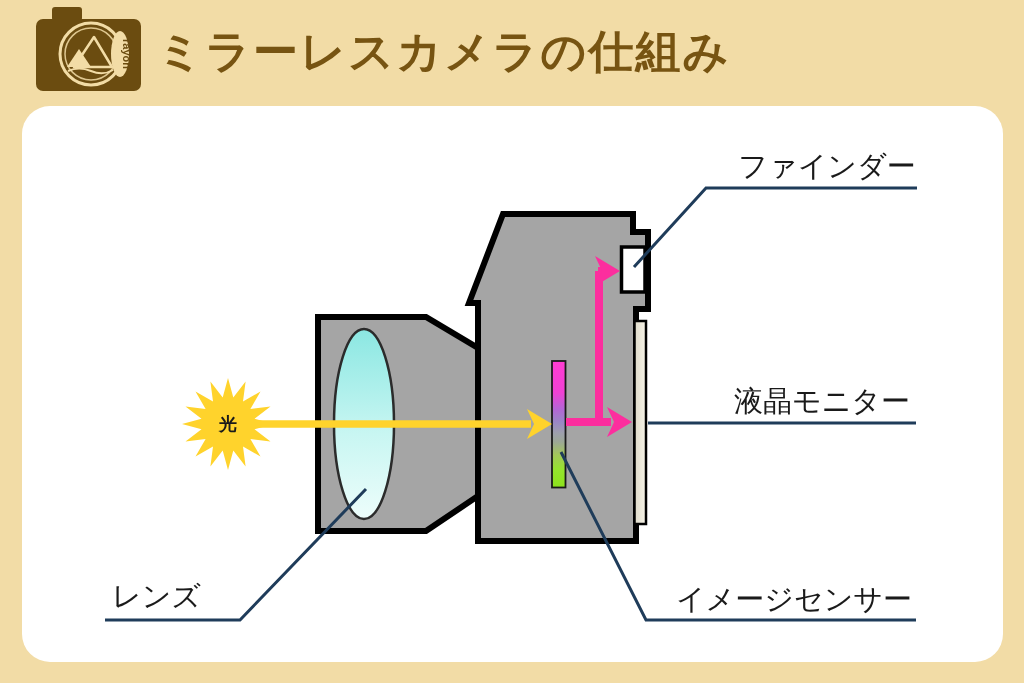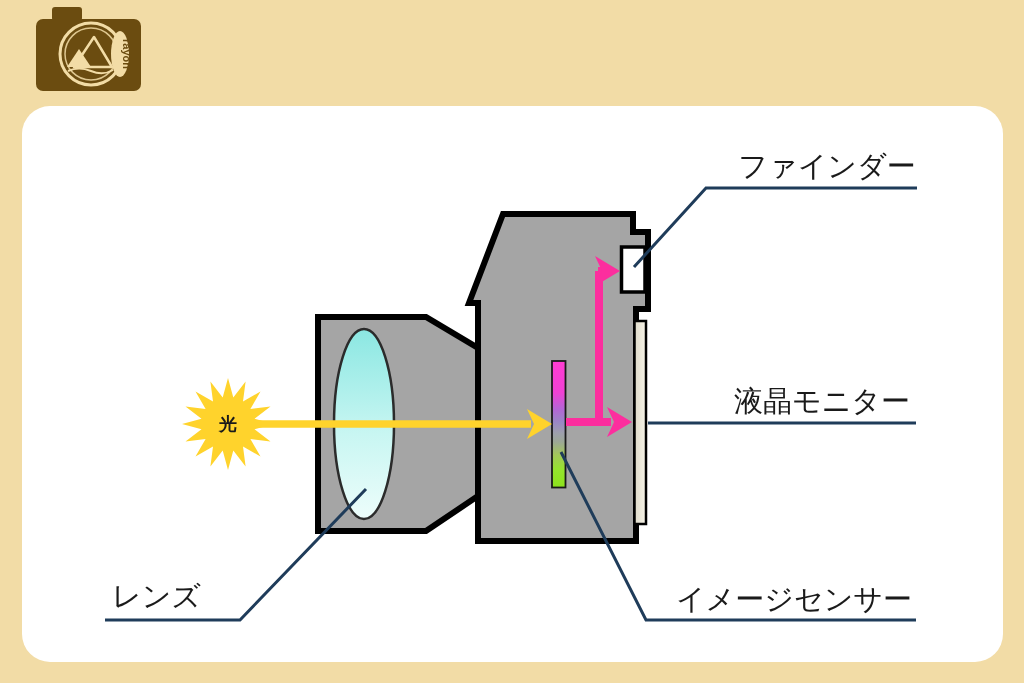--- a/index.html
+++ b/index.html
@@ -34,20 +34,21 @@
     <rect x="16" y="0" width="30" height="14" rx="3" fill="#6B4C10"></rect>
     <rect x="0" y="12" width="105" height="72" rx="7" fill="#6B4C10"></rect>
     <circle cx="55" cy="47" r="31" fill="#6B4C10" stroke="#F2DCA6" stroke-width="3"></circle>
     <circle cx="55" cy="47" r="26" fill="none" stroke="#F2DCA6" stroke-width="1.5" opacity="0.85"></circle>
     <path d="M 38,60 L 58,30 L 76,60 Z" fill="#6B4C10" stroke="#F2DCA6" stroke-width="2.5" stroke-linejoin="round"></path>
     <path d="M 31,60 L 43,42 L 55,60 Z" fill="#F2DCA6"></path>
     <path d="M 32,64 Q 43,59 55,64 T 77,63" stroke="#F2DCA6" stroke-width="2" fill="none"></path>
     <ellipse cx="84" cy="47" rx="9" ry="23" fill="#F2DCA6"></ellipse>
     <text transform="translate(87,47) rotate(90)" text-anchor="middle" font-size="11" font-weight="bold" fill="#6B4C10">rayon</text>
   </svg>
+  <h1 class="page-title">ミラーレスカメラの仕組み</h1>
 </div>
 
 <div class="panel">
   <svg class="diagram-svg" width="981" height="556" viewBox="22 106 981 556">
     <defs>
       <linearGradient id="lensGrad" x1="0" y1="0" x2="0" y2="1">
         <stop offset="0%" stop-color="#8BE7E2"></stop>
         <stop offset="55%" stop-color="#C8F6F2"></stop>
         <stop offset="100%" stop-color="#EDFDFB"></stop>
       </linearGradient>

